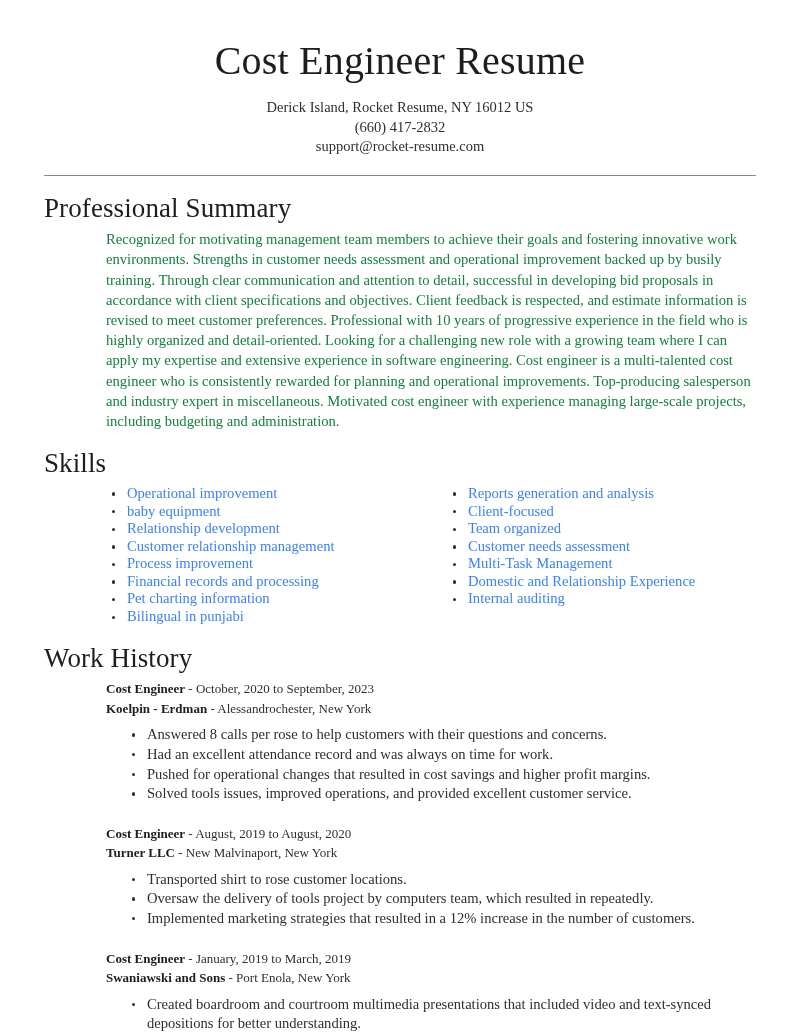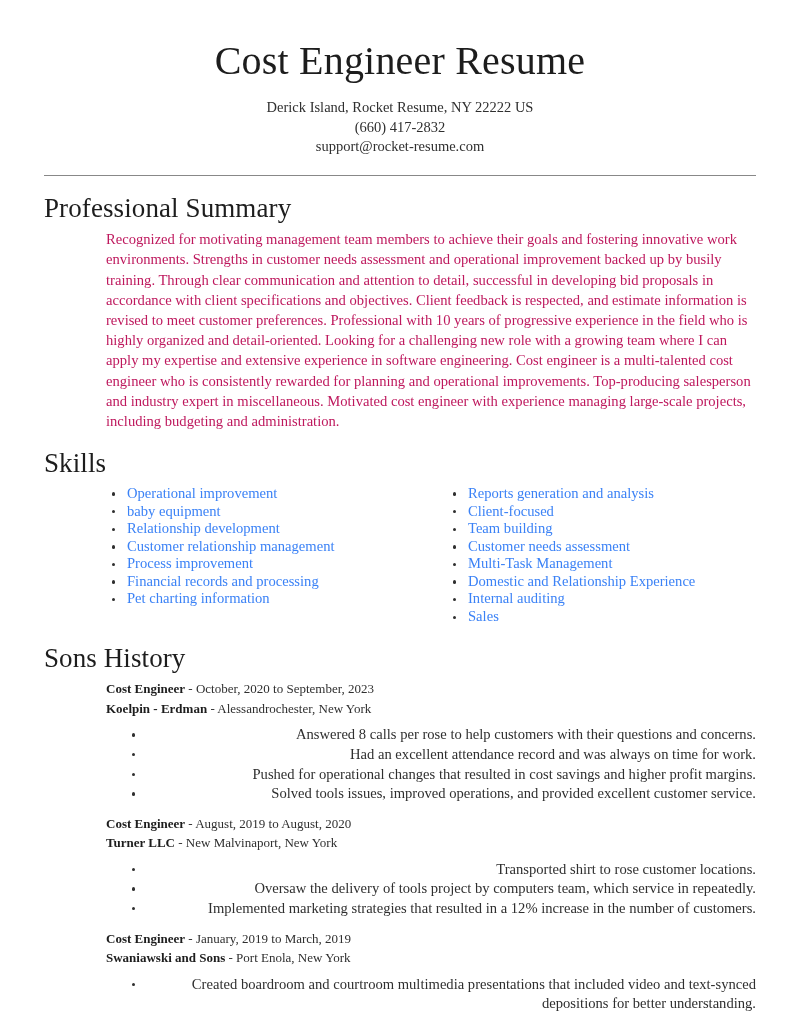--- a/index.html
+++ b/index.html
@@ -59,21 +59,21 @@
     letter-spacing: 0.1px;
   }
 
   
   .indent {
     padding-left: 62px;
   }
   .summary-text {
     font-size: 14.6px;
     line-height: 20.2px;
-    color: #be185d;
+    color: #15803d;
     text-align: left;
     margin: 0;
   }
 
   
   .skills-columns {
     display: flex;
     padding-left: 62px;
     margin-top: 2px;
   }
@@ -102,35 +102,34 @@
     width: 3.4px;
     height: 3.4px;
     border-radius: 50%;
     background: #2f2f2f;
   }
 
   
   .job {
     padding-left: 62px;
   }
-  .job + .job { margin-top: 10px; }
+  .job + .job { margin-top: 20px; }
   .job-line {
     font-size: 13px;
     line-height: 19.5px;
     color: #2f2f2f;
   }
   .job-strong {
     font-weight: 700;
     color: #1d1d1d;
   }
   .job-bullets {
     list-style: none;
     margin: 7px 0 0 0;
     padding: 0 0 0 20px;
-    text-align: right;
   }
   .job-bullets li {
     position: relative;
     padding-left: 21px;
     font-size: 14.6px;
     line-height: 19.6px;
     color: #2f2f2f;
   }
   .job-bullets li::before {
     content: "";
@@ -144,21 +143,21 @@
   }
 </style>
 </head>
 <body>
 
 <div class="page">
 
   <h1 class="resume-title">Cost Engineer Resume</h1>
 
   <div class="contact-block">
-    <span class="contact-line">Derick Island, Rocket Resume, NY 22222 US</span>
+    <span class="contact-line">Derick Island, Rocket Resume, NY 16012 US</span>
     <span class="contact-line">(660) 417-2832</span>
     <span class="contact-line">support@rocket-resume.com</span>
   </div>
 
   <hr class="header-rule">
 
   <h2 class="section-heading">Professional Summary</h2>
   <div class="indent">
     <p class="summary-text">Recognized for motivating management team members to achieve their goals and fostering innovative work environments. Strengths in customer needs assessment and operational improvement backed up by busily training. Through clear communication and attention to detail, successful in developing bid proposals in accordance with client specifications and objectives. Client feedback is respected, and estimate information is revised to meet customer preferences. Professional with 10 years of progressive experience in the field who is highly organized and detail-oriented. Looking for a challenging new role with a growing team where I can apply my expertise and extensive experience in software engineering. Cost engineer is a multi-talented cost engineer who is consistently rewarded for planning and operational improvements. Top-producing salesperson and industry expert in miscellaneous. Motivated cost engineer with experience managing large-scale projects, including budgeting and administration.</p>
   </div>
@@ -167,54 +166,54 @@
   <div class="skills-columns">
     <div class="skills-col">
       <ul class="bullets" id="skills-left">
           <li>Operational improvement</li>
           <li>baby equipment</li>
           <li>Relationship development</li>
           <li>Customer relationship management</li>
           <li>Process improvement</li>
           <li>Financial records and processing</li>
           <li>Pet charting information</li>
+          <li>Bilingual in punjabi</li>
         </ul>
     </div>
     <div class="skills-col">
       <ul class="bullets" id="skills-right">
           <li>Reports generation and analysis</li>
           <li>Client-focused</li>
-          <li>Team building</li>
+          <li>Team organized</li>
           <li>Customer needs assessment</li>
           <li>Multi-Task Management</li>
           <li>Domestic and Relationship Experience</li>
           <li>Internal auditing</li>
-          <li>Sales</li>
         </ul>
     </div>
   </div>
 
-  <h2 class="section-heading">Sons History</h2>
+  <h2 class="section-heading">Work History</h2>
   <div id="jobs">
       <div class="job">
         <div class="job-line"><span class="job-strong">Cost Engineer</span> - <span>October, 2020 to September, 2023</span></div>
         <div class="job-line"><span class="job-strong">Koelpin - Erdman</span> - <span>Alessandrochester, New York</span></div>
         <ul class="job-bullets">
           <li>Answered 8 calls per rose to help customers with their questions and concerns.</li>
           <li>Had an excellent attendance record and was always on time for work.</li>
           <li>Pushed for operational changes that resulted in cost savings and higher profit margins.</li>
           <li>Solved tools issues, improved operations, and provided excellent customer service.</li>
         </ul>
       </div>
       <div class="job">
         <div class="job-line"><span class="job-strong">Cost Engineer</span> - <span>August, 2019 to August, 2020</span></div>
         <div class="job-line"><span class="job-strong">Turner LLC</span> - <span>New Malvinaport, New York</span></div>
         <ul class="job-bullets">
           <li>Transported shirt to rose customer locations.</li>
-          <li>Oversaw the delivery of tools project by computers team, which service in repeatedly.</li>
+          <li>Oversaw the delivery of tools project by computers team, which resulted in repeatedly.</li>
           <li>Implemented marketing strategies that resulted in a 12% increase in the number of customers.</li>
         </ul>
       </div>
       <div class="job">
         <div class="job-line"><span class="job-strong">Cost Engineer</span> - <span>January, 2019 to March, 2019</span></div>
         <div class="job-line"><span class="job-strong">Swaniawski and Sons</span> - <span>Port Enola, New York</span></div>
         <ul class="job-bullets">
           <li>Created boardroom and courtroom multimedia presentations that included video and text-synced depositions for better understanding.</li>
         </ul>
       </div>

